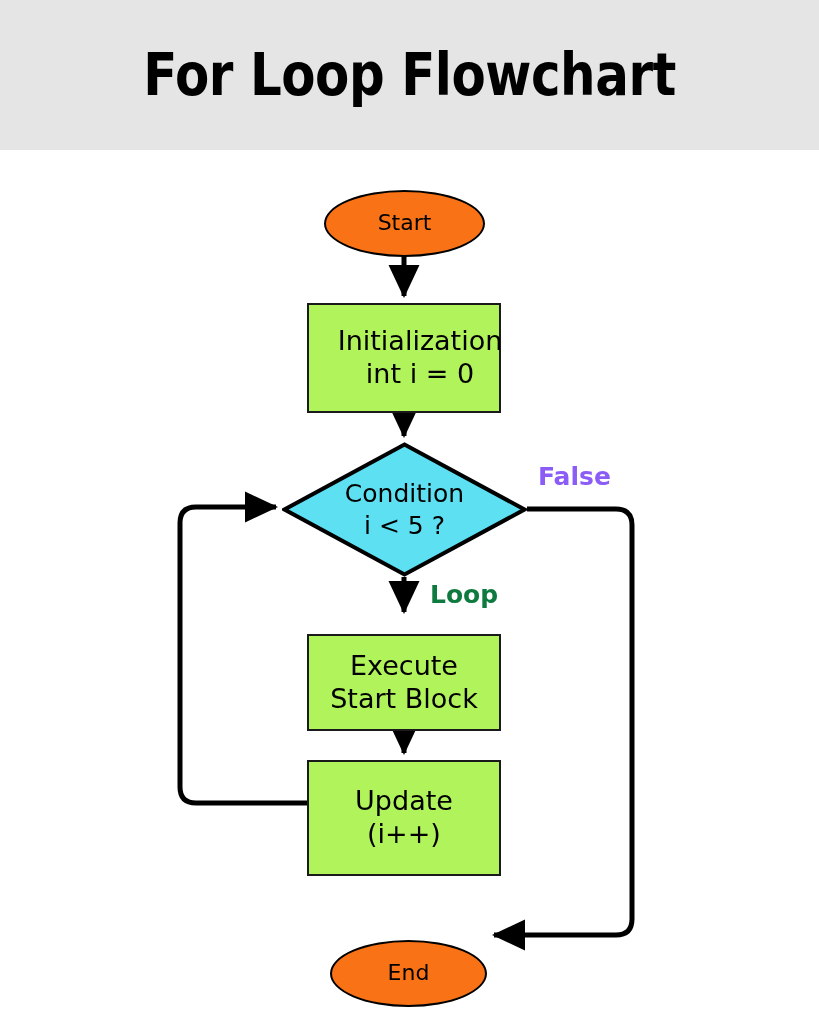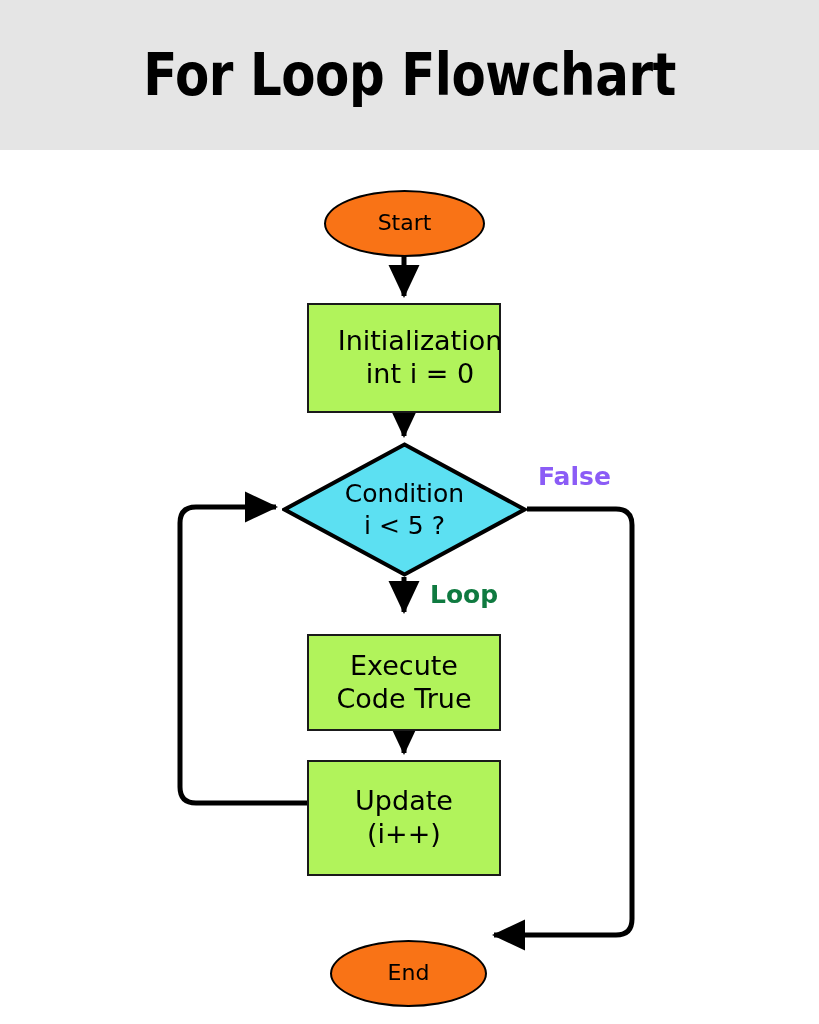--- a/index.html
+++ b/index.html
@@ -169,21 +169,21 @@
       <span class="line">i &lt; 5 ?</span>
     </div>
   </div>
 
   <div class="branch-label" id="label-false" style="left:538px; top:462px;">False</div>
 
   <div class="branch-label" id="label-true" style="left:430px; top:580px;">Loop</div>
 
   <div class="node process" style="left:307px; top:617px; width:194px; height:97px;margin-top:17px;">
     <span class="line">Execute</span>
-    <span class="line">Code True</span>
+    <span class="line">Start Block</span>
   </div>
 
   <div class="node process" style="left:307px; top:760px; width:194px; height:116px;">
     <span class="line">Update</span>
     <span class="line">(i++)</span>
   </div>
 
   <div class="node terminal" style="left:330px; top:940px; width:157px; height:67px;">
     <span class="line">End</span>
   </div>

